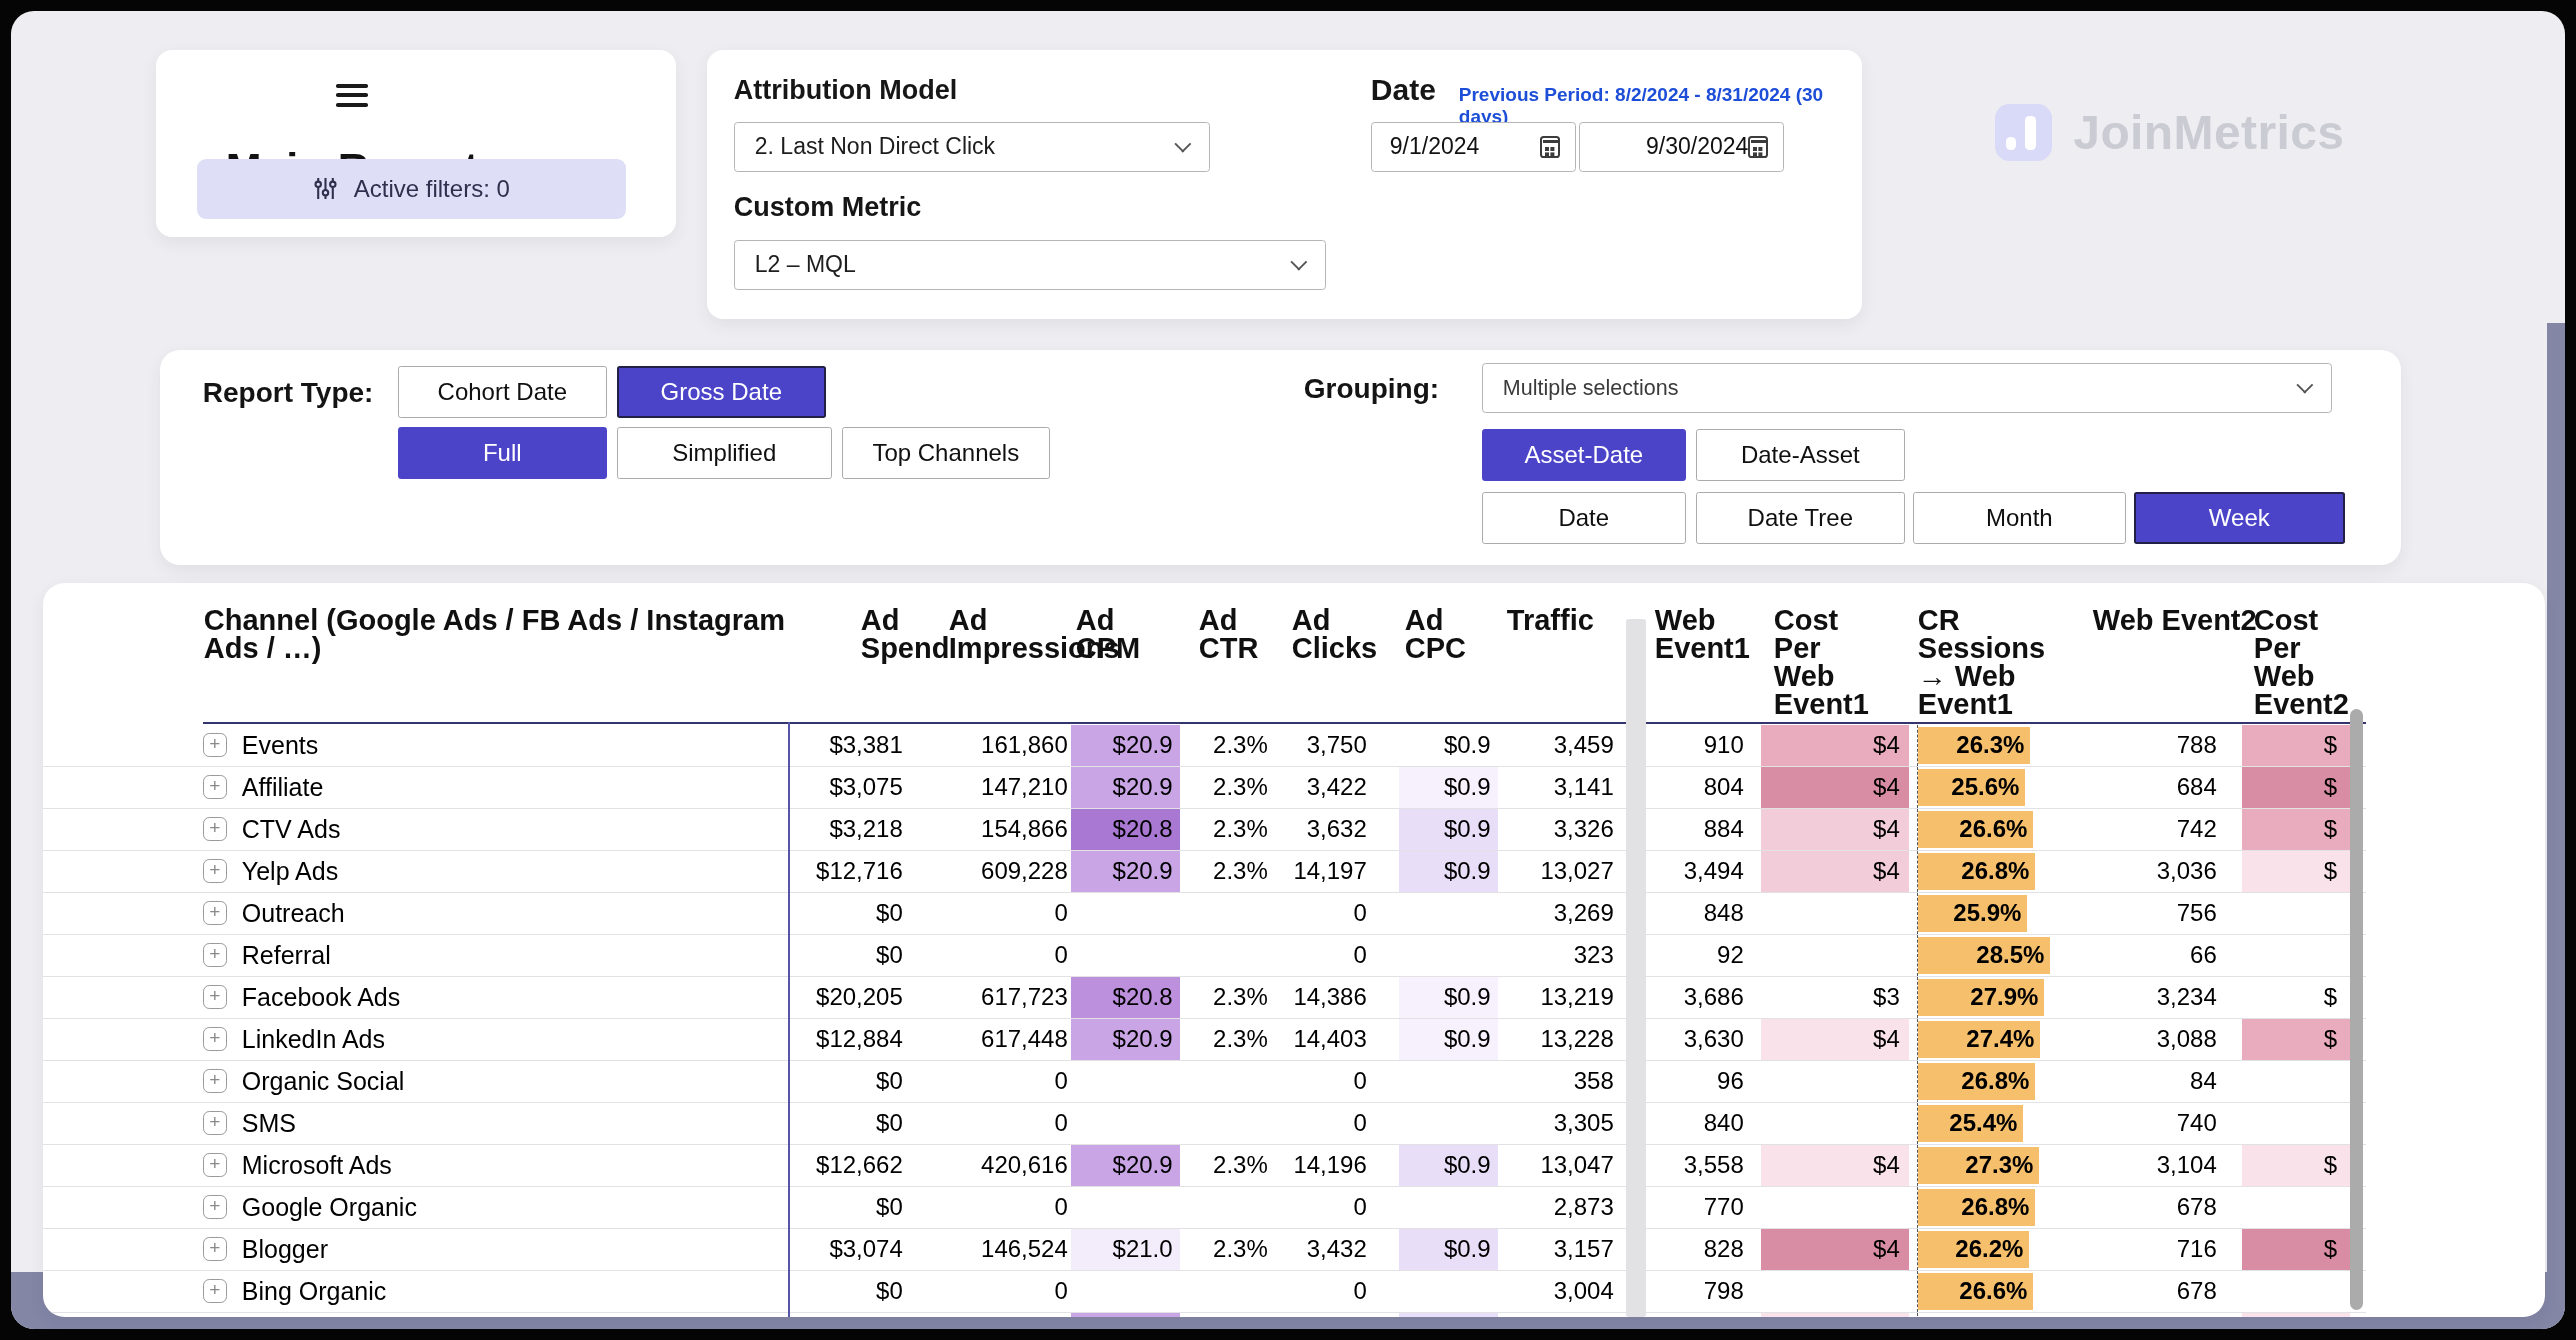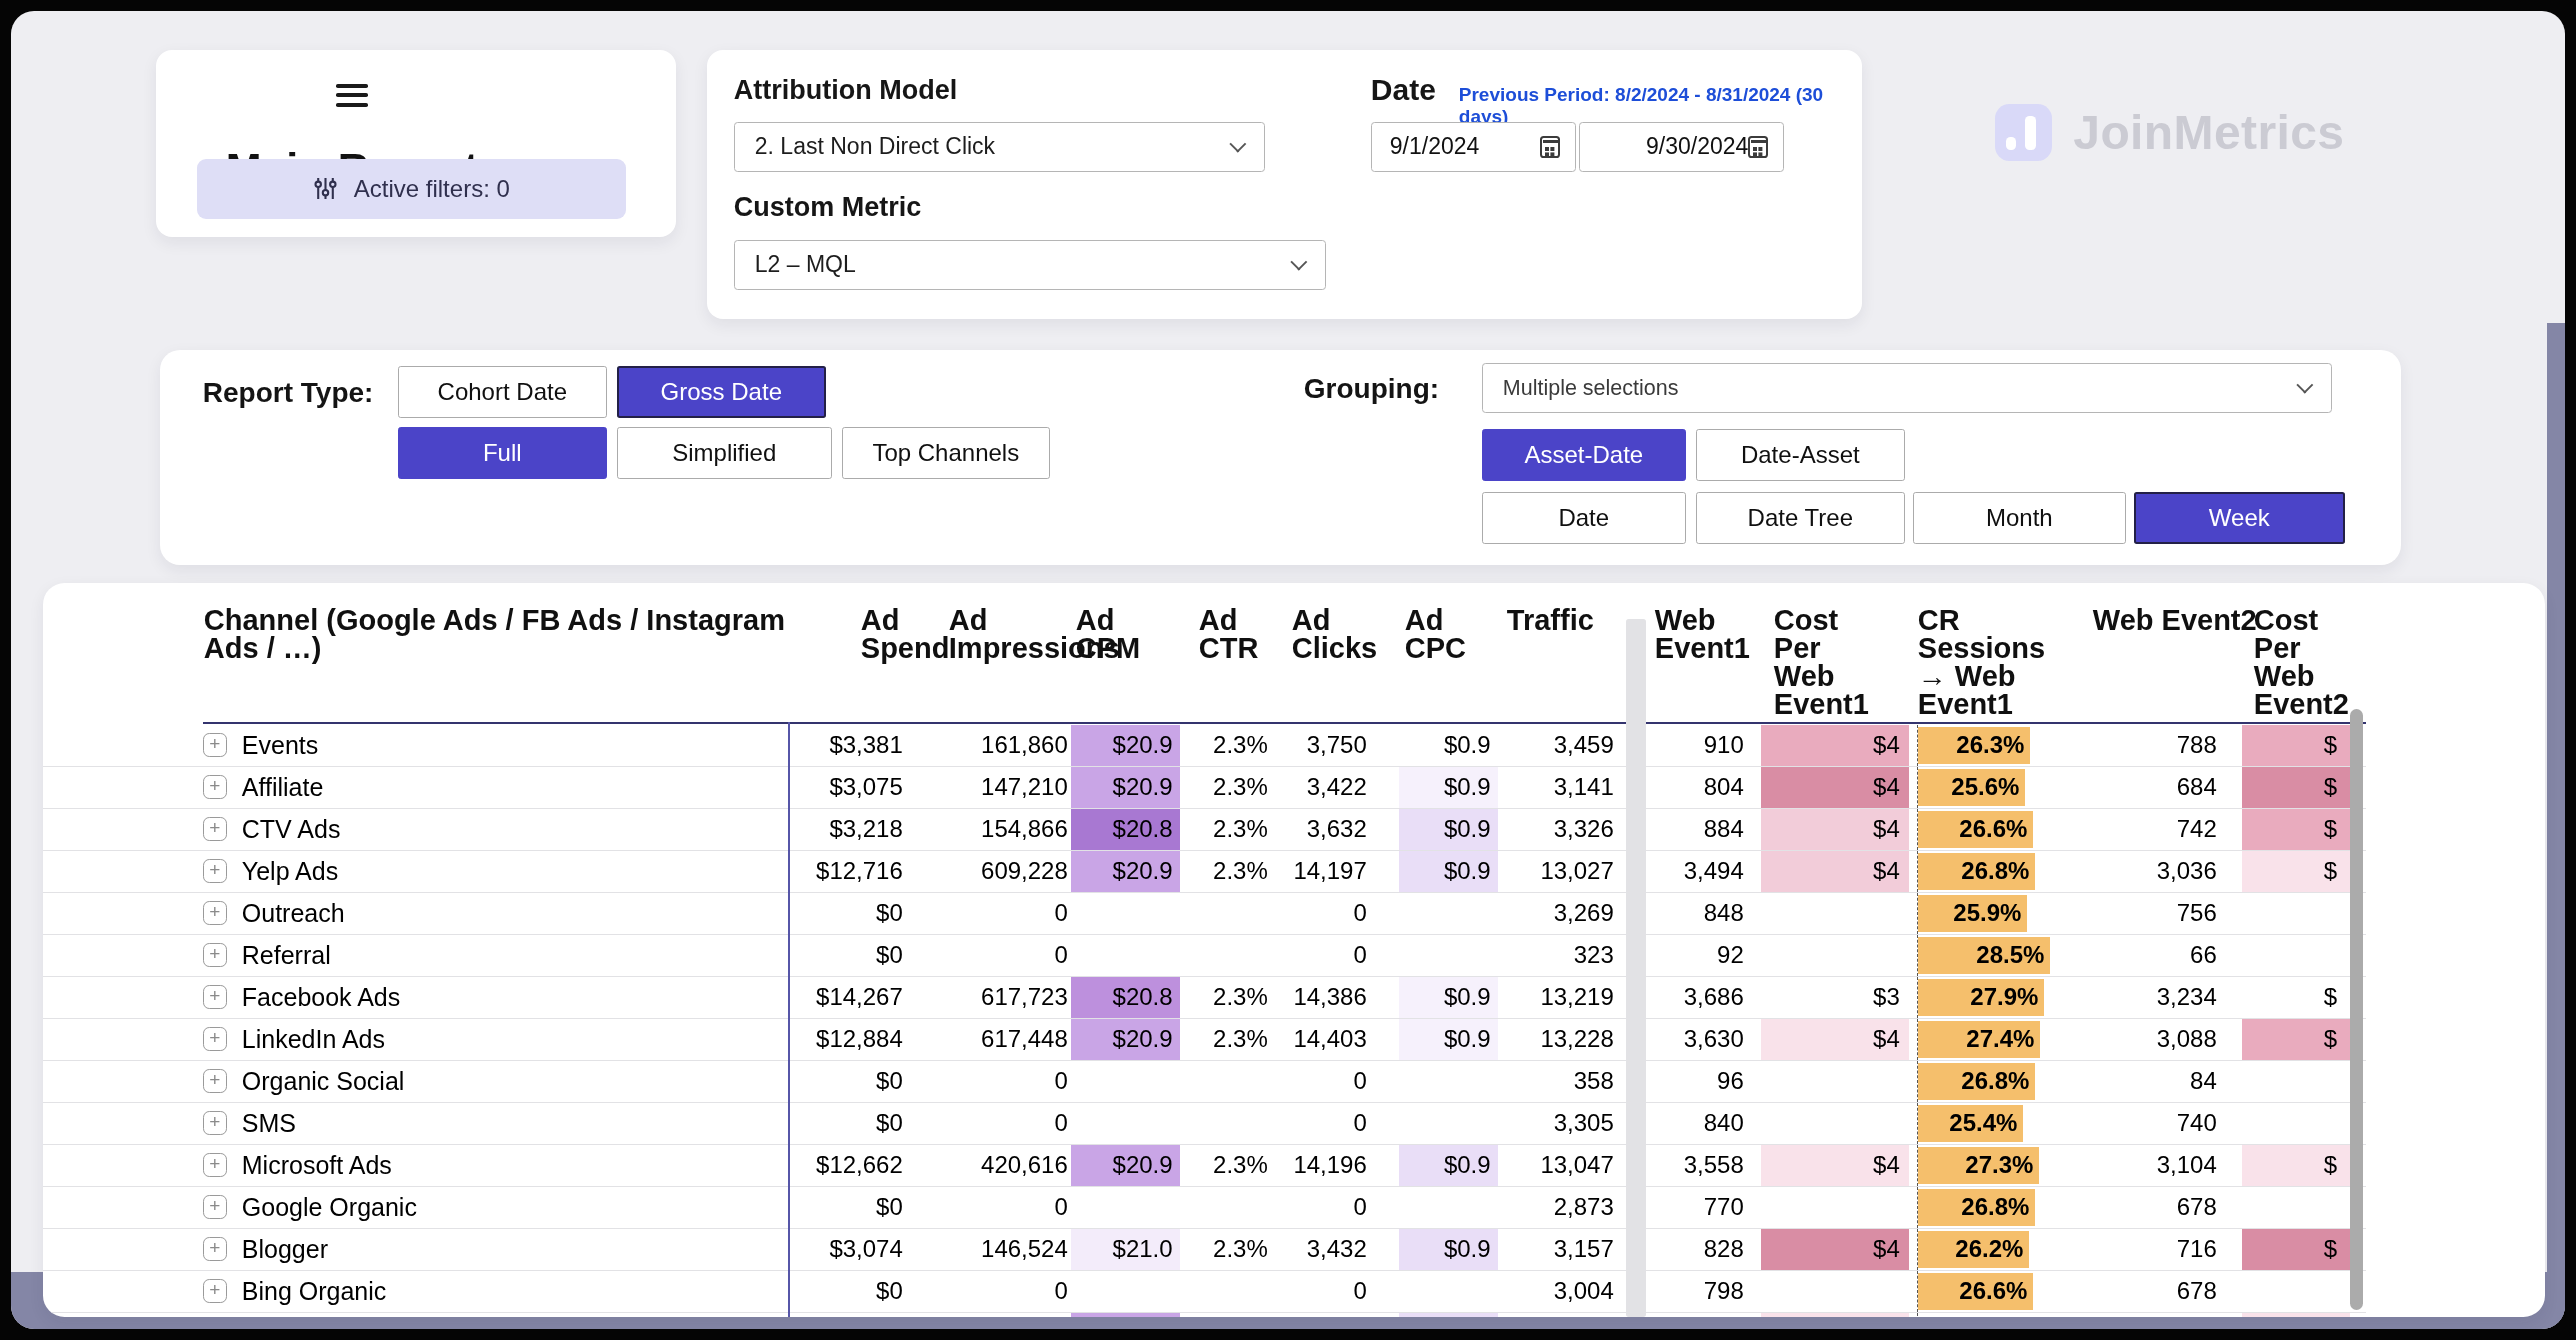--- a/index.html
+++ b/index.html
@@ -113,21 +113,21 @@
           <line x1="19" y1="2" x2="19" y2="22"></line>
             <circle cx="19" cy="8" r="2.6"></circle>
         </g>
       </svg>
       <span>Active filters: 0</span>
     </div>
   </div>
 
   <div class="card filter-card">
     <div class="flabel" style="left:27px; top:25px;">Attribution Model</div>
-    <div class="select" style="left:27px; top:72px; width:531px;gap:29px;">
+    <div class="select" style="left:27px; top:72px; width:476px;gap:29px;">
       <span>2. Last Non Direct Click</span>
       <span class="chev"></span>
     </div>
     <div class="flabel" style="left:27px; top:142px;">Custom Metric</div>
     <div class="select" style="left:27px; top:190px; width:592px;">
       <span>L2 – MQL</span>
       <span class="chev"></span>
     </div>
     <div class="flabel" style="left:664px; top:23px; font-size:30px;">Date</div>
     <div class="prev-period" style="left:752px; top:34px;">Previous Period: 8/2/2024 - 8/31/2024 (30 days)</div>
@@ -316,21 +316,21 @@
             <div class="crlabel" style="width: 132px;">28.5%</div>
           </div>
           <div class="cell c-we2 num">66</div>
           <div class="cell c-cost2 num"></div>
         </div>
         <div class="trow">
           <div class="cell c-expand">
             <div class="expand-btn">+</div>
           </div>
           <div class="cell c-channel">Facebook Ads</div>
-          <div class="cell c-spend num">$14,267</div>
+          <div class="cell c-spend num">$20,205</div>
           <div class="cell c-impr num">617,723</div>
           <div class="cell c-cpm num" style="background: rgb(189, 144, 221);">$20.8</div>
           <div class="cell c-ctr num">2.3%</div>
           <div class="cell c-clicks num">14,386</div>
           <div class="cell c-cpc num" style="background: rgb(246, 241, 252);">$0.9</div>
           <div class="cell c-traffic num">13,219</div>
           <div class="cell c-we1 num">3,686</div>
           <div class="cell c-cost1 num">$3</div>
           <div class="cell c-cr">
             <div class="crbar" style="width: 126px;"></div>

